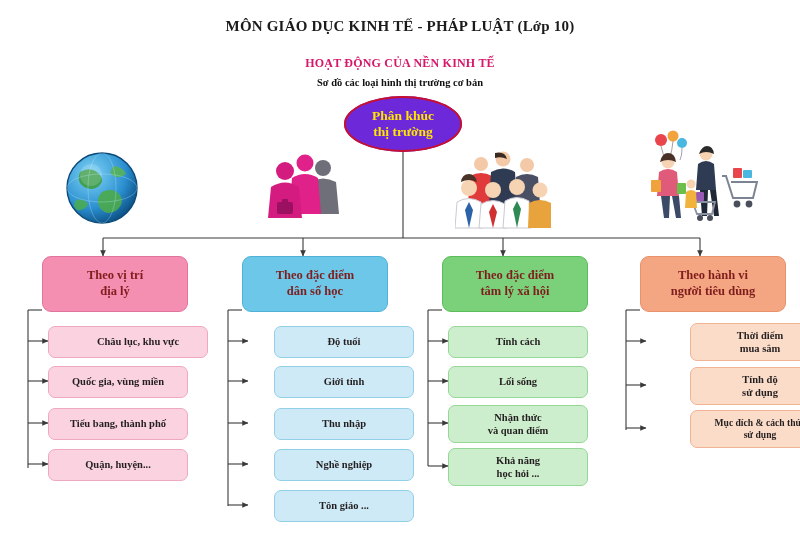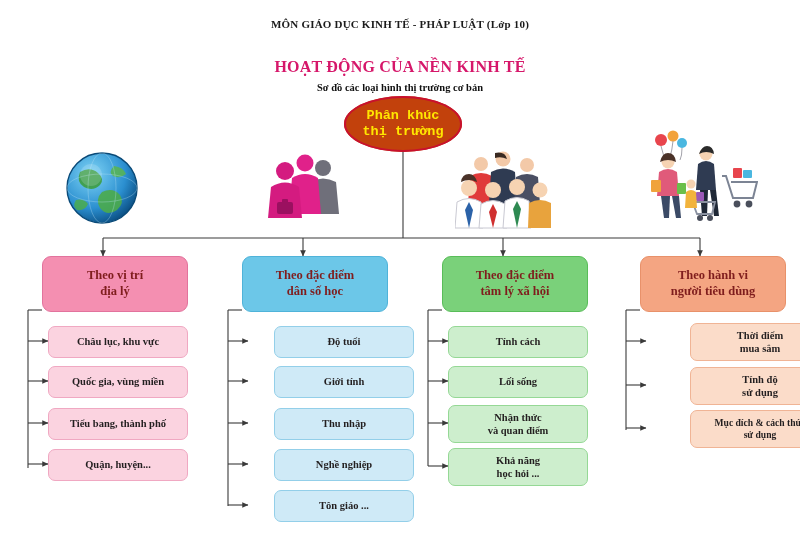--- a/index.html
+++ b/index.html
@@ -32,56 +32,56 @@
   .header {
     position: absolute;
     left: 0;
     top: 18px;
     width: 800px;
     text-align: center;
   }
   .header .line1 {
     font-family: "Liberation Serif", serif;
     font-weight: bold;
-    font-size: 11px;
+    font-size: 15px;
     color: #1b1b1b;
     letter-spacing: .2px;
   }
   .header .line2 {
-    margin-top: 28px;
-    font-family: "Liberation Serif", serif;
-    font-weight: bold;
-    font-size: 16px;
+    margin-top: 21px;
+    font-family: "Liberation Serif", serif;
+    font-weight: bold;
+    font-size: 12px;
     color: #d6176a;
     letter-spacing: .2px;
   }
   .header .line3 {
     margin-top: 6px;
     font-family: "Liberation Serif", serif;
     font-weight: bold;
     font-size: 10.5px;
     color: #111111;
   }
 
   
   .center-node {
     position: absolute;
     left: 344px;
     top: 96px;
     width: 118px;
     height: 56px;
-    background: #c2410c;
+    background: #6d28d9;
     border-radius: 50% / 50%;
     box-shadow: 0 0 0 2px #c8102e inset;
     display: flex;
     align-items: center;
     justify-content: center;
     text-align: center;
     color: #ffe600;
-    font-family: Liberation Mono, monospace;
+    font-family: Liberation Serif, serif;
     font-weight: bold;
     font-size: 13.5px;
     line-height: 1.2;
     z-index: 4;
   }
 
   
   .illus {
     position: absolute;
     z-index: 3;
@@ -316,21 +316,21 @@
     </span>
   </div>
 
   <div class="cat-box cat-4" style="left:640px; top:256px; width:144px; height:54px;">
     <span>
       <span>Theo hành vi</span><br>
       <span>người tiêu dùng</span>
     </span>
   </div>
 
-  <div class="leaf leaf-1" style="left:48px; top:326px; width:138px; height:30px;">Châu lục, khu vực</div>
+  <div class="leaf leaf-1" style="left:48px; top:326px; width:138px; height:30px;padding-left:20px;">Châu lục, khu vực</div>
   <div class="leaf leaf-1" style="left:48px; top:366px; width:138px; height:30px;">Quốc gia, vùng miền</div>
   <div class="leaf leaf-1" style="left:48px; top:408px; width:138px; height:30px;">Tiểu bang, thành phố</div>
   <div class="leaf leaf-1" style="left:48px; top:449px; width:138px; height:30px;">Quận, huyện...</div>
 
   <div class="leaf leaf-2" style="left:248px; top:326px; width:138px; height:30px;">Độ tuổi</div>
   <div class="leaf leaf-2" style="left:248px; top:366px; width:138px; height:30px;">Giới tính</div>
   <div class="leaf leaf-2" style="left:248px; top:408px; width:138px; height:30px;">Thu nhập</div>
   <div class="leaf leaf-2" style="left:248px; top:449px; width:138px; height:30px;border-radius:7px;">Nghề nghiệp</div>
   <div class="leaf leaf-2" style="left:248px; top:490px; width:138px; height:30px;">Tôn giáo ...</div>
 

